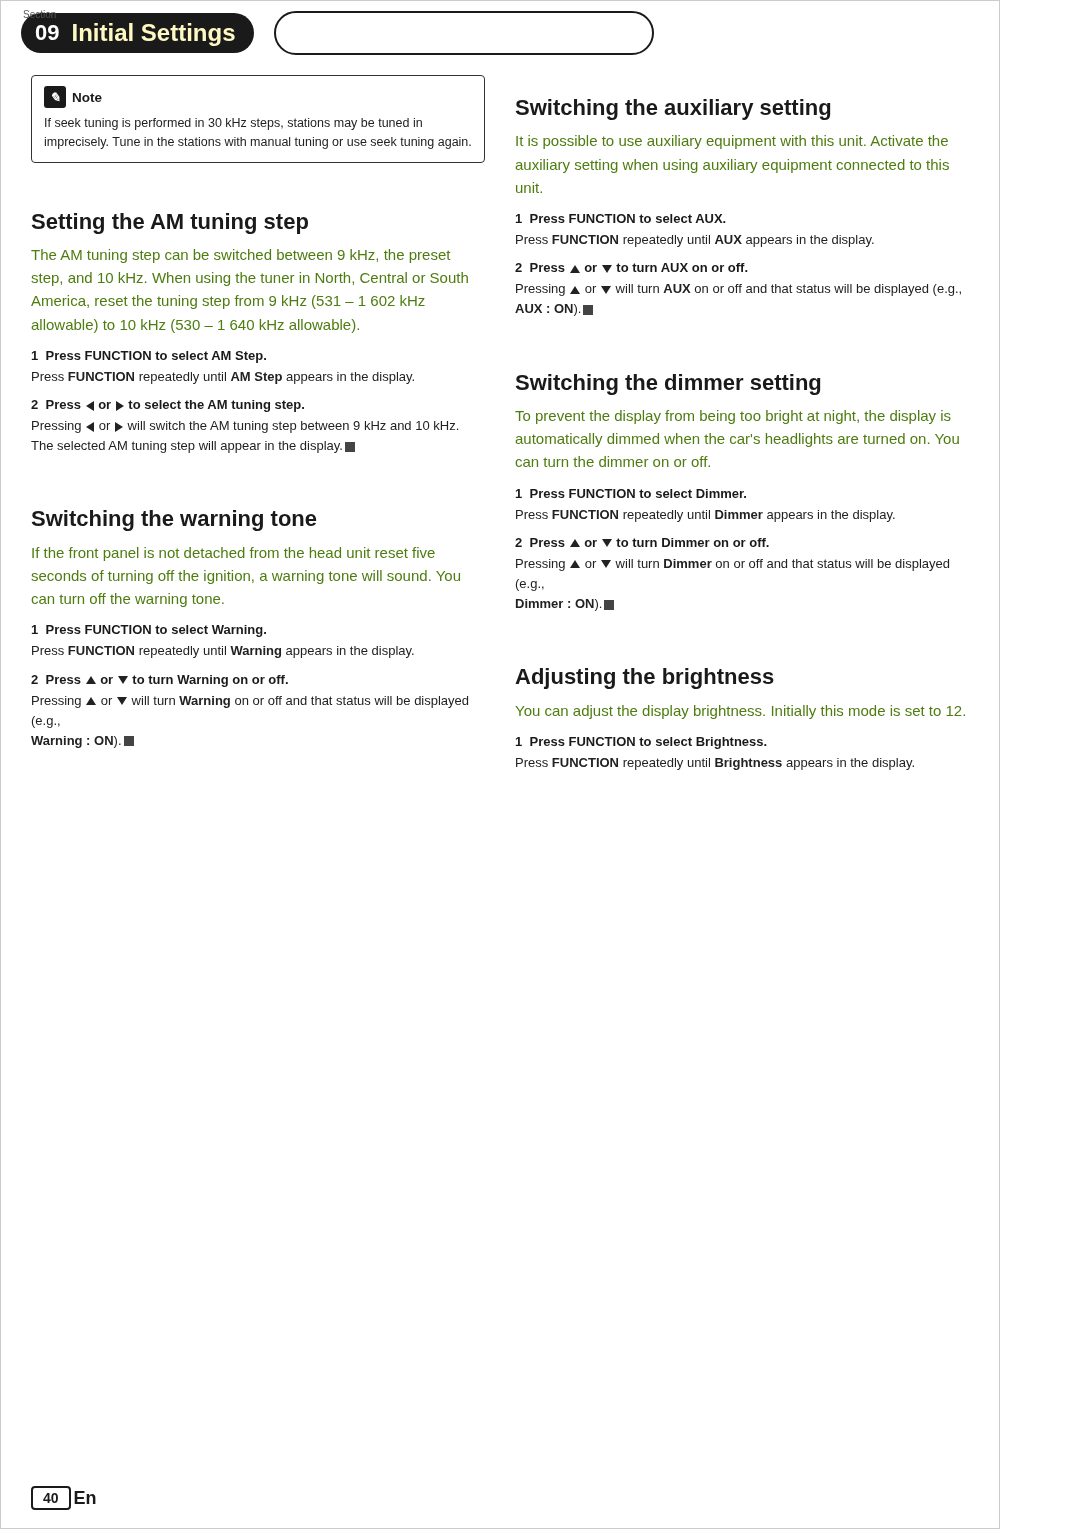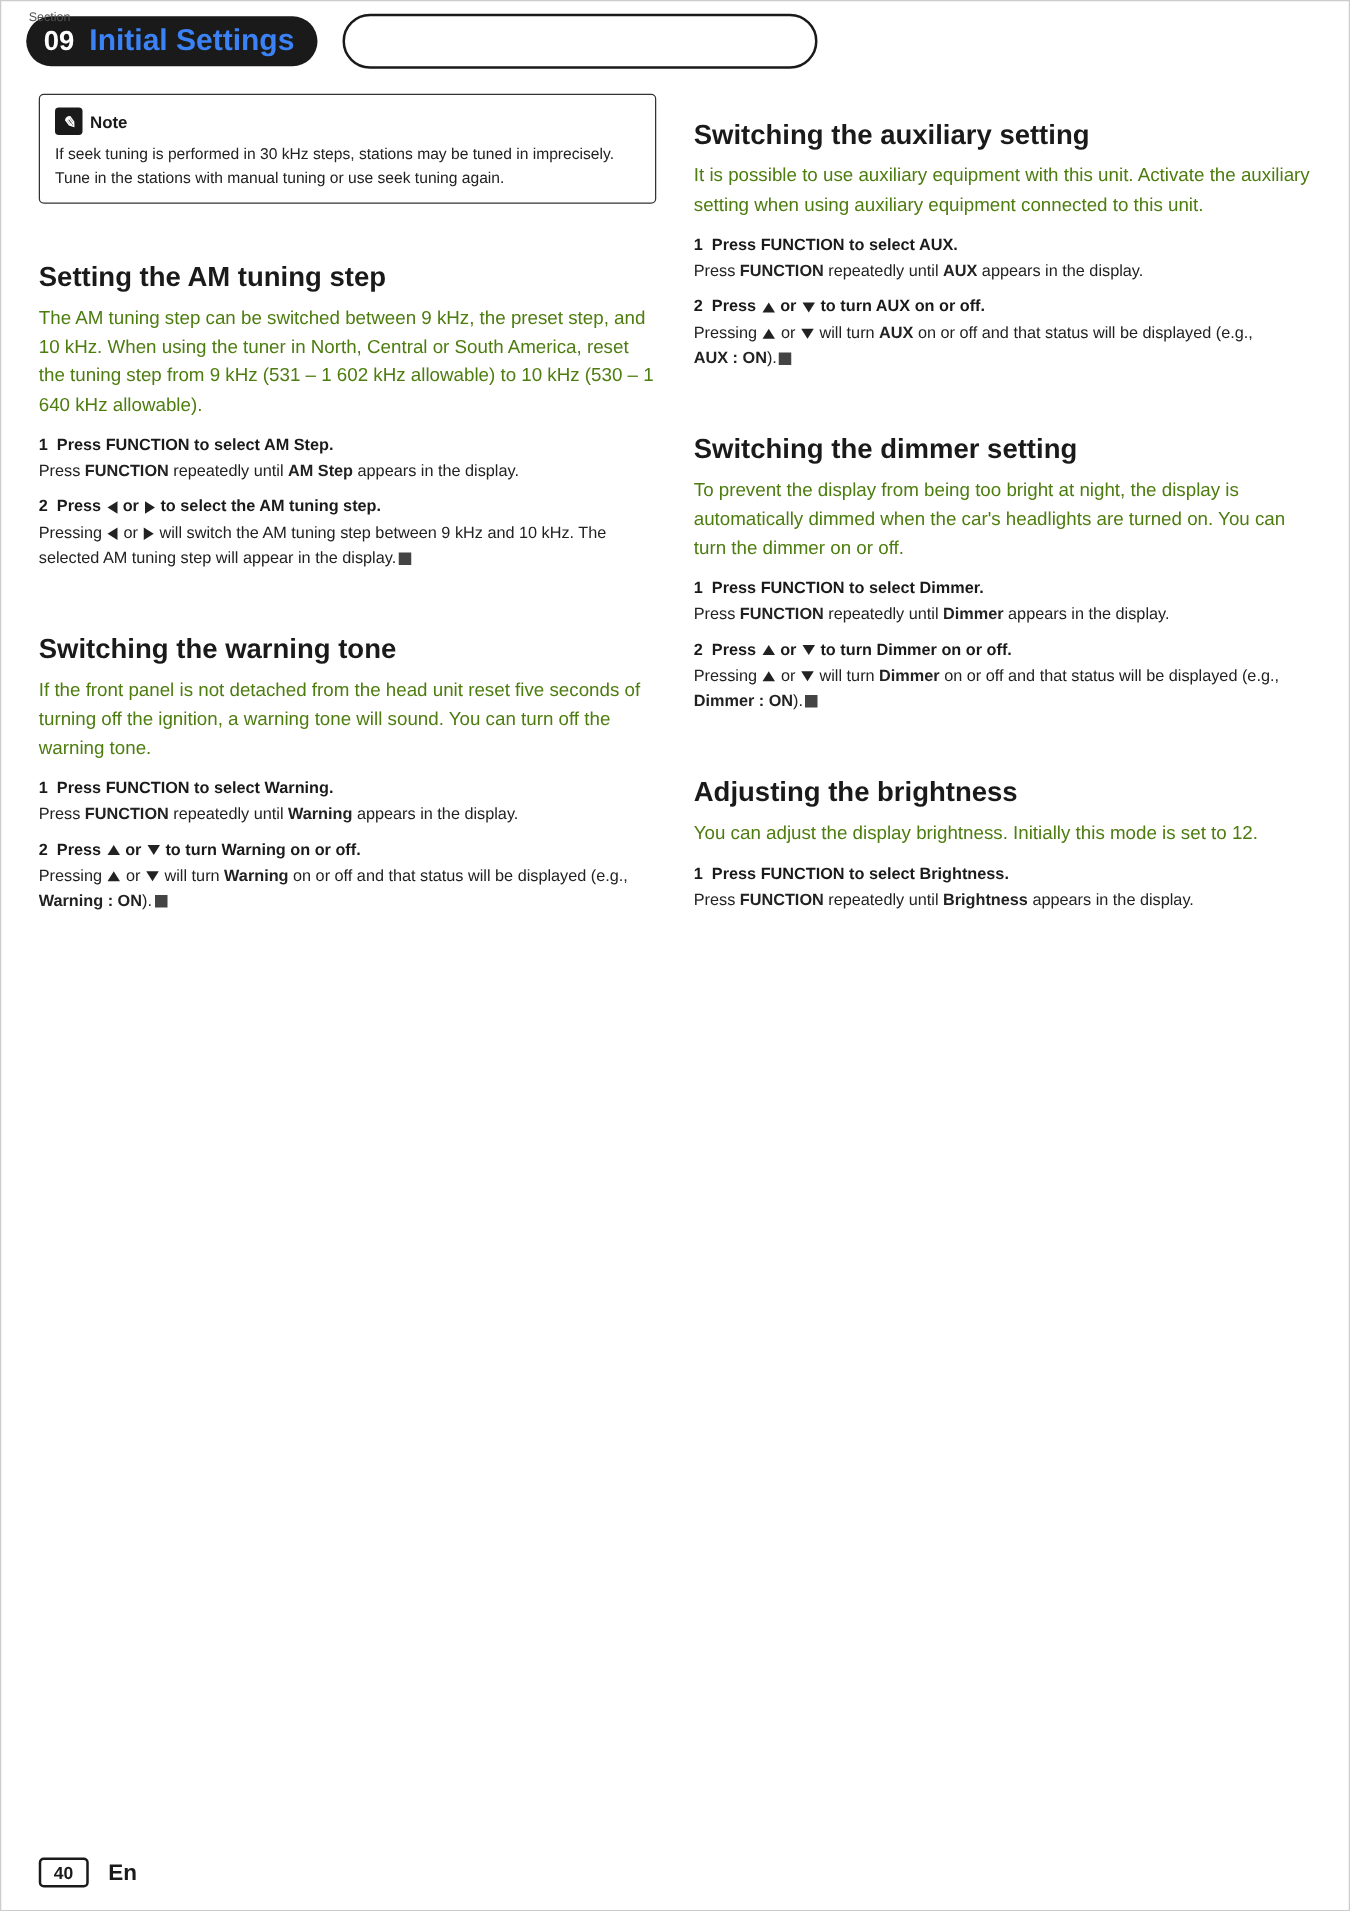--- a/index.html
+++ b/index.html
@@ -6,21 +6,21 @@
     body {
       background: #fff;
       font-family: Arial, Helvetica, sans-serif;
       font-size: 13.5px;
       color: #1a1a1a;
       width: 1080px;
       min-height: 1529px;
       position: relative;
     }
     .page {
-      width: 1080px;
+      width: 1000px;
       min-height: 1529px;
       padding: 0;
       position: relative;
       border: 1px solid #ccc;
     }
     
     .header {
       display: flex;
       align-items: center;
       padding: 10px 30px 0 20px;
@@ -36,21 +36,21 @@
       min-width: 220px;
     }
     .section-num {
       background: #1a1a1a;
       color: #fff;
       font-size: 22px;
       font-weight: bold;
       padding: 0 4px;
     }
     .section-title {
-      color: #3b82f6;
+      color: #fef9c3;
       font-size: 24px;
       font-weight: bold;
       white-space: nowrap;
     }
     .header-right-box {
       border: 2px solid #1a1a1a;
       border-radius: 30px;
       height: 44px;
       flex: 1;
       max-width: 380px;
@@ -142,21 +142,21 @@
     }
     .step-body b {
       font-weight: bold;
     }
     .bottom-bar {
       position: absolute;
       bottom: 18px;
       left: 30px;
       display: flex;
       align-items: center;
-      gap: 16px;
+      gap: 3px;
     }
     .page-num-badge {
       border: 2px solid #1a1a1a;
       border-radius: 4px;
       padding: 2px 10px;
       font-size: 14px;
       font-weight: bold;
     }
     .lang-label {
       font-size: 18px;

